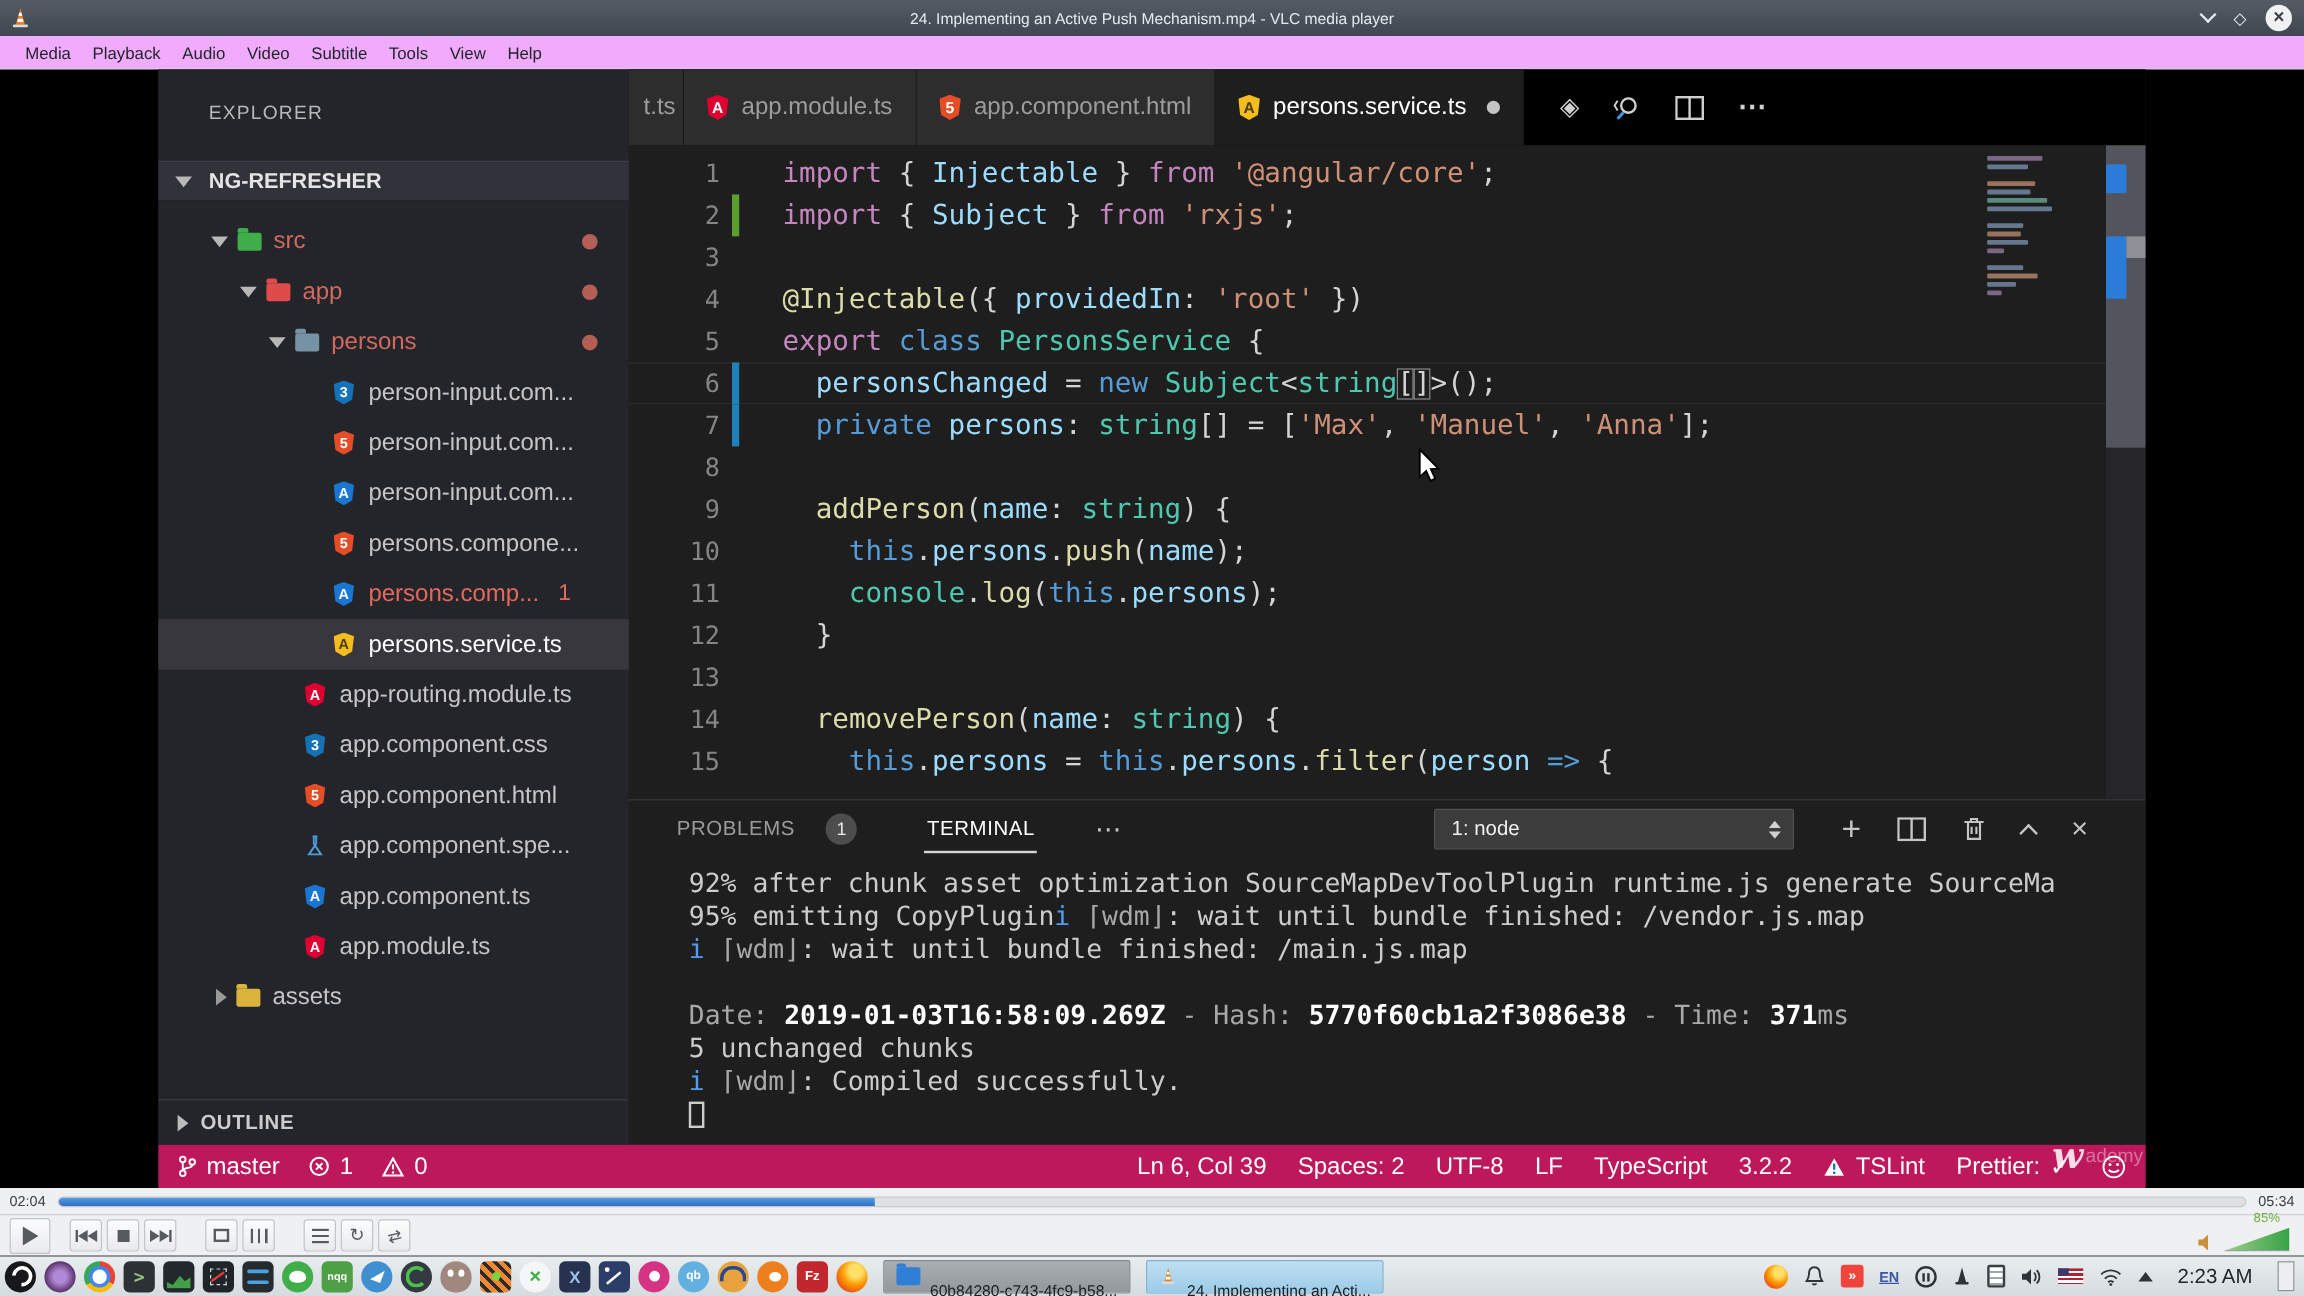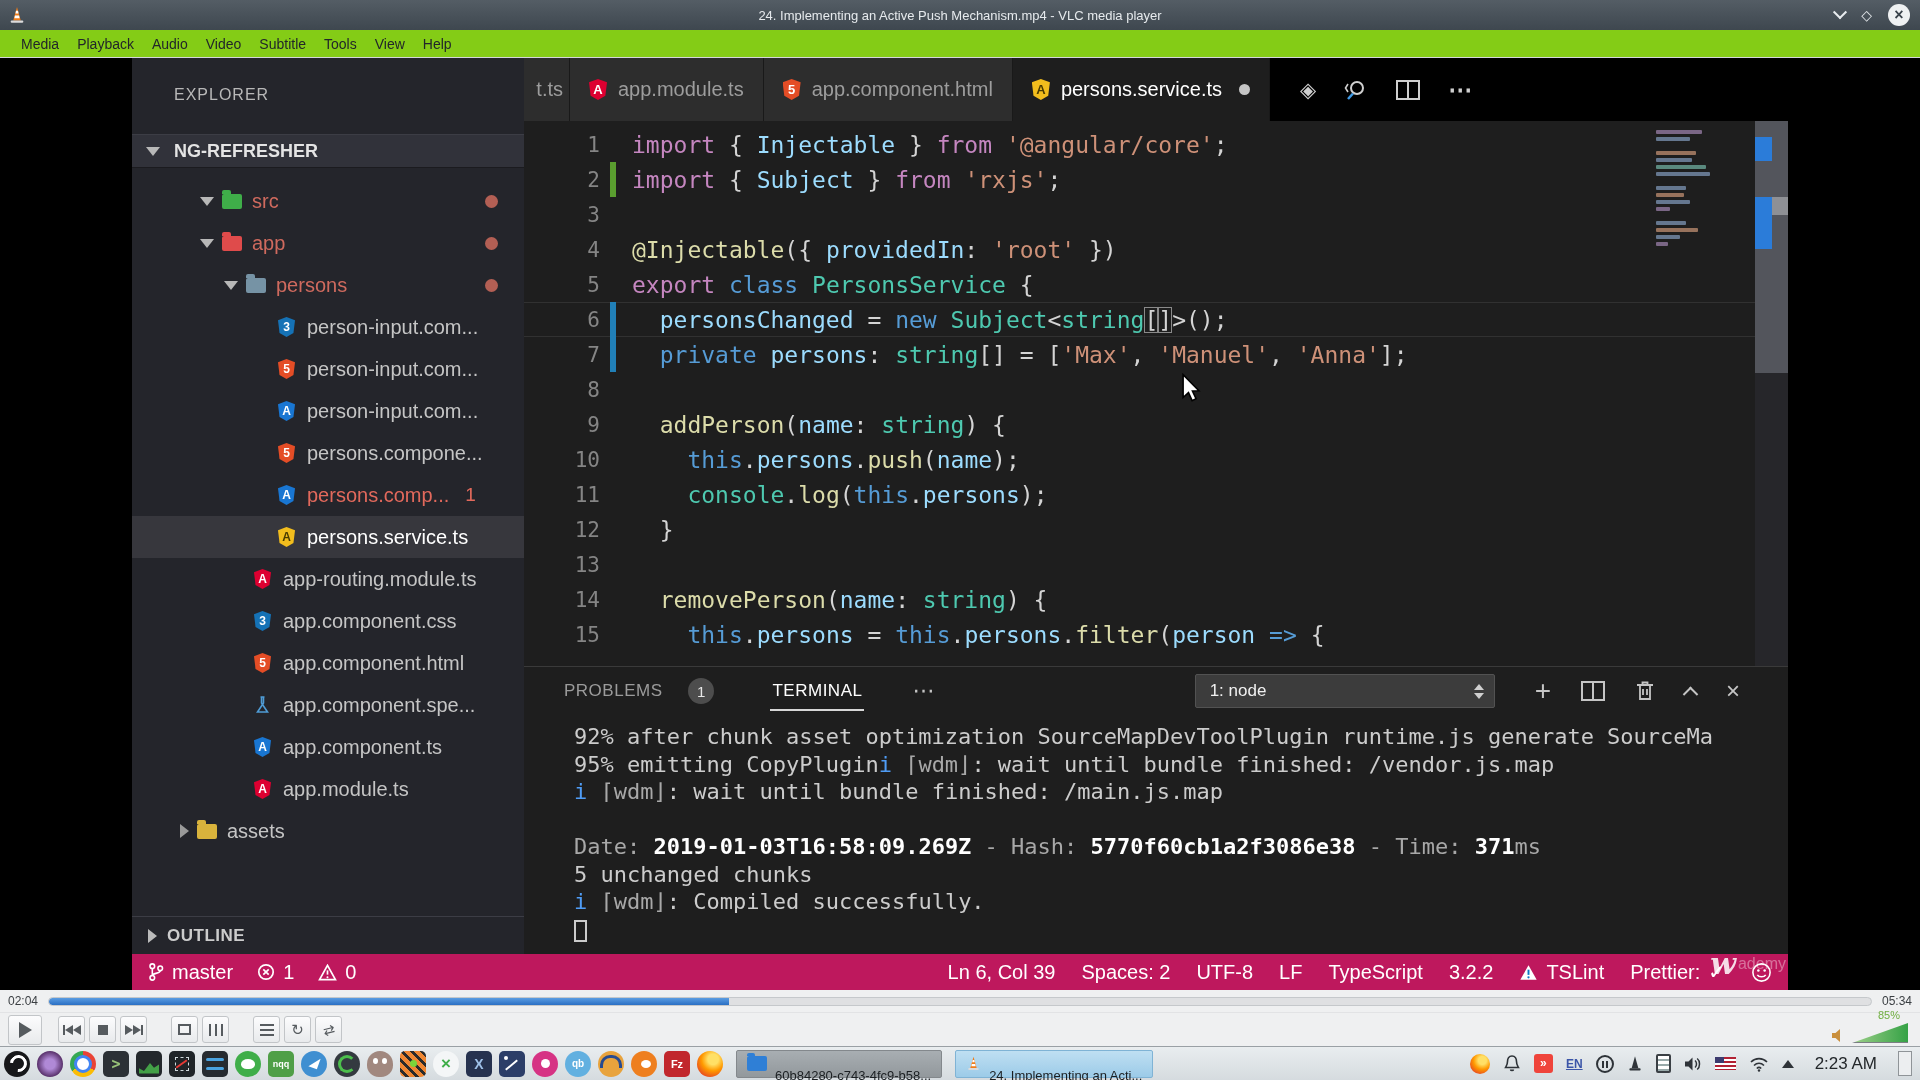--- a/index.html
+++ b/index.html
@@ -10,21 +10,21 @@
   
   .titlebar { height:30px; background:linear-gradient(#545d65,#3e474f); display:flex; align-items:center; position:relative; }
   .titlebar .title { position:absolute; left:0; right:0; text-align:center; font-size:13px; color:#e6eaed; }
   .cone-small { margin-left:8px; z-index:2; }
   .win-controls { margin-left:auto; margin-right:10px; display:flex; align-items:center; gap:16px; z-index:2; }
   .wc-chevron { width:10px; height:10px; border-right:2px solid #e8ecef; border-bottom:2px solid #e8ecef; transform:rotate(45deg) translate(-2px,-2px); }
   .wc-diamond { color:#e8ecef; font-size:14px; line-height:1; }
   .wc-close { width:22px; height:22px; border-radius:50%; background:#eff1f2; color:#39424a; font-size:16px; font-weight:bold; display:flex; align-items:center; justify-content:center; }
 
   
-  .menubar { height:28px; background:#84cc16; border-bottom:1px solid #d4d7d9; display:flex; align-items:center; padding-left:12px; font-size:14px; color:#22262a; }
+  .menubar { height:28px; background:#f0abfc; border-bottom:1px solid #d4d7d9; display:flex; align-items:center; padding-left:12px; font-size:14px; color:#22262a; }
   .menu-item { padding:4px 9px; }
 
   
   .video { position:relative; height:932px; background:#000; }
   .vscode { position:absolute; left:132px; top:0; width:1656px; height:932px; background:#1e1e1e; display:flex; flex-direction:column; }
   .vs-body { flex:1; display:flex; min-height:0; }
 
   
   .sidebar { width:392px; background:#24252b; display:flex; flex-direction:column; color:#c5c5c5; position:relative; }
   .exp-header { height:56px; display:flex; align-items:flex-end; padding:0 0 10px 42px; font-size:16px; letter-spacing:1px; color:#b8b8b8; }
@@ -72,21 +72,21 @@
 
   
   .editor { position:relative; height:545px; overflow:hidden; }
   .code-area { position:absolute; inset:0; padding-top:6px; font-family:"DejaVu Sans Mono", monospace; font-size:23px; }
   .code-line { display:flex; align-items:center; height:35px; white-space:pre; }
   .code-line.cur-line { box-shadow:inset 0 1px 0 #313131, inset 0 -1px 0 #313131; }
   .ln { width:76px; text-align:right; color:#858585; font-size:21px; flex:0 0 auto; }
   .gut { width:6px; height:100%; margin-left:10px; flex:0 0 auto; }
   .gut.a { background:#5a9e2f; }
   .gut.m { background:#2180b8; }
-  .ct { margin-left:16px; }
+  .ct { margin-left:36px; }
   .kw { color:#C586C0; } .kb { color:#569CD6; } .ty { color:#4EC9B0; }
   .fn { color:#DCDCAA; } .va { color:#9CDCFE; } .st { color:#CE9178; } .pl { color:#D4D4D4; }
   .bx { color:#D4D4D4; outline:1px solid #8a8a8a; outline-offset:-1px; }
   .minimap { position:absolute; top:6px; right:36px; width:96px; }
   .mm-line { border-radius:1px; }
   .scroll-lane { position:absolute; top:0; right:0; bottom:0; width:33px; background:#26262a; }
   .scroll-thumb { position:absolute; top:0; left:0; right:0; height:252px; background:#53555c; }
   .sd-blue1 { position:absolute; top:16px; left:0; width:17px; height:24px; background:#2b7cd9; }
   .sd-blue2 { position:absolute; top:76px; left:0; width:17px; height:52px; background:#2b7cd9; }
   .sd-gray { position:absolute; top:76px; left:17px; right:0; height:18px; background:#8e9095; }
@@ -256,21 +256,21 @@
     <div class="vscode">
       <div class="vs-body">
 
         <div class="sidebar">
           <div class="exp-header">EXPLORER</div>
           <div class="section-row">
             <span class="tw exp" style="margin-right:14px"></span>
             <span>NG-REFRESHER</span>
           </div>
           <div class="tree">
-            <div class="trow" style="padding-left:68px">
+            <div class="trow" style="padding-left:44px">
               <span class="tw exp"></span>
               <span class="fol fol-src"></span>
               <span class="tlabel mod">src</span>
               <span class="gitdot"></span>
             </div>
             <div class="trow" style="padding-left:68px">
               <span class="tw exp"></span>
               <span class="fol fol-app"></span>
               <span class="tlabel mod">app</span>
               <span class="gitdot"></span>

